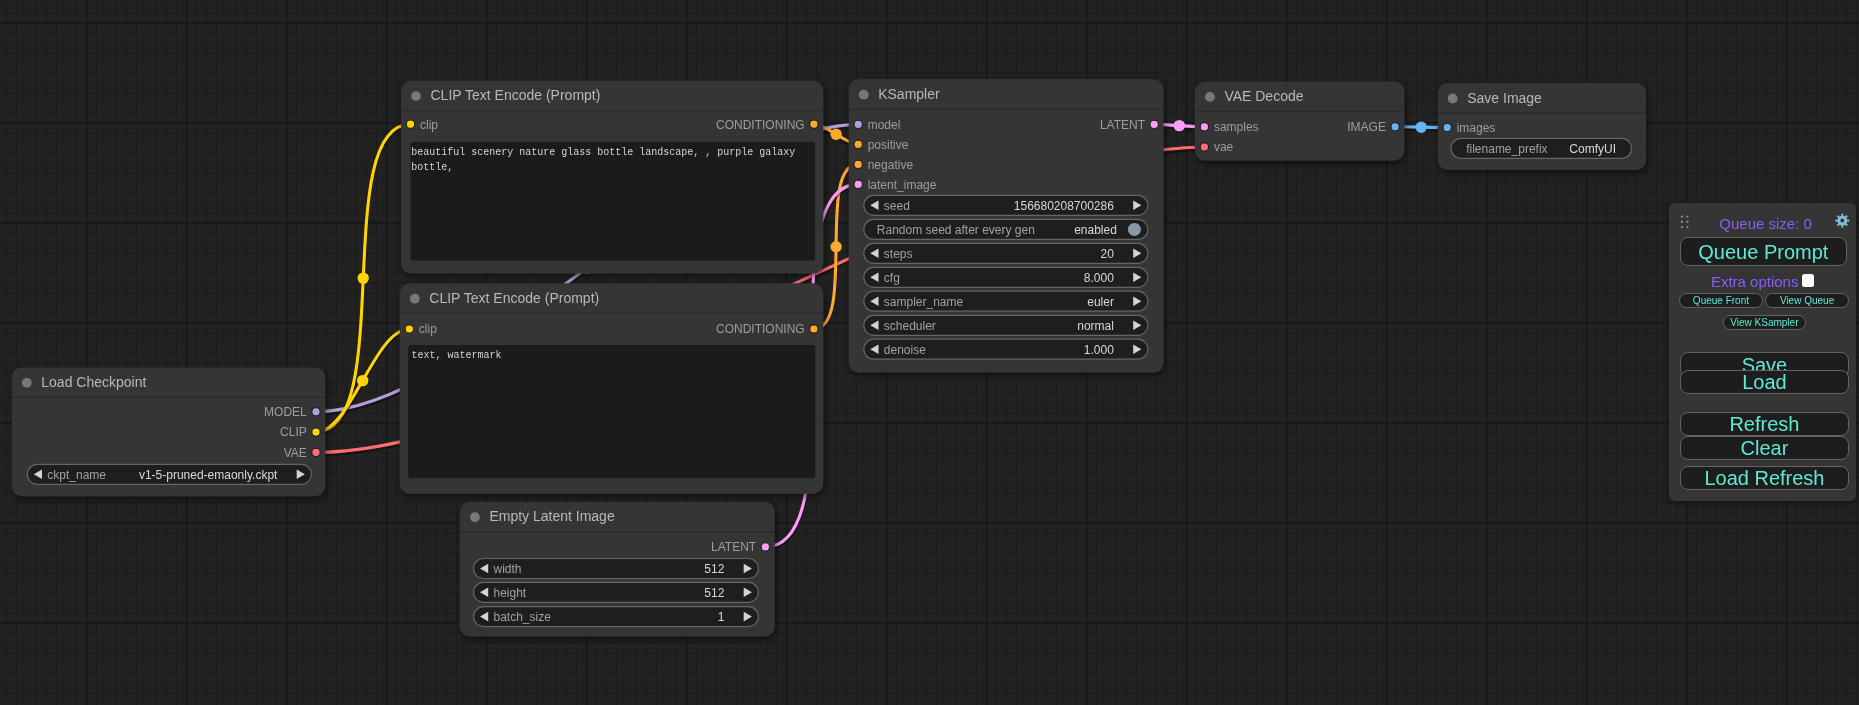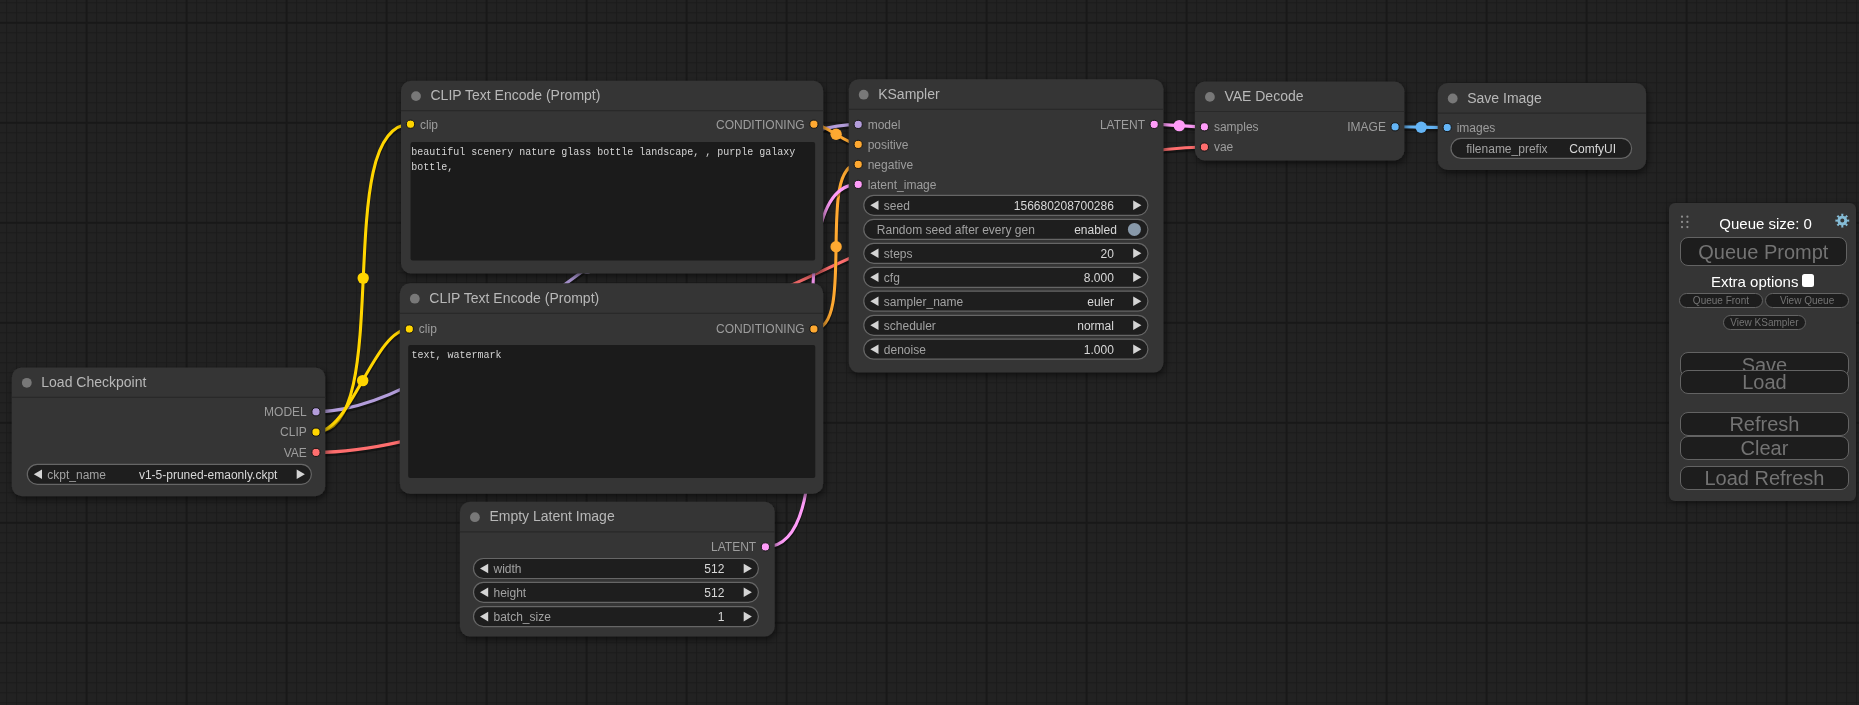--- a/index.html
+++ b/index.html
@@ -15,25 +15,25 @@
   background-size: 100px 100px, 100px 100px, 10px 10px, 10px 10px;
   background-position: 85.6px 0px, 0px 21.8px, 6.1px 0px, 0px 2.3px;
   position:relative;
 }
 svg.canvas { position:absolute; left:0; top:0; }
 #menu {
   position:absolute; left:1668.9px; top:203.1px; width:187.6px; height:298.1px;
   background:#353535; border-radius:6px; box-shadow:0 2px 6px rgba(0,0,0,0.4);
 }
 .btn {
-  position:absolute; background:#1d1d1d; border:1.5px solid #636363; color:#737373;
+  position:absolute; background:#1d1d1d; border:1.5px solid #636363; color:#5eead4;
   display:flex; align-items:center; justify-content:center; border-radius:8px;
   line-height:1;
 }
-.mtext { position:absolute; color:#ffffff; }
+.mtext { position:absolute; color:#8b5cf6; }
 #chk { position:absolute; left:1802.2px; top:274.4px; width:12.2px; height:12.3px; background:#ffffff; border-radius:2.5px; }
 </style>
 </head>
 <body>
 <div id="menu"></div>
 <svg class="canvas" width="1859" height="705" viewBox="0 0 1859 705">
 <defs>
 <filter id="nsh" x="-6%" y="-10%" width="112%" height="124%">
 <feDropShadow dx="1.5" dy="3" stdDeviation="3.5" flood-color="#000000" flood-opacity="0.55"></feDropShadow>
 </filter>

